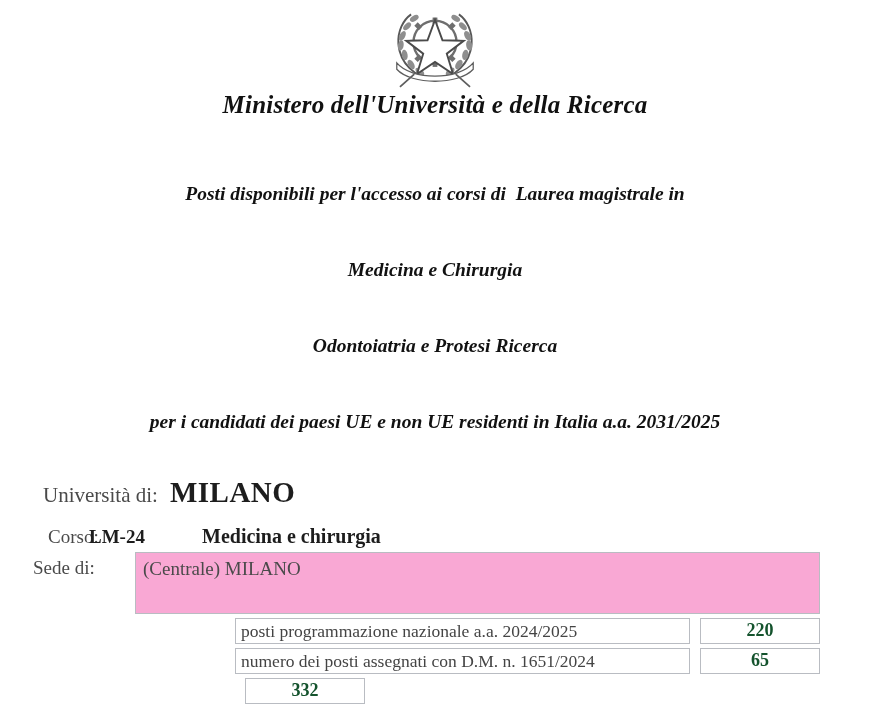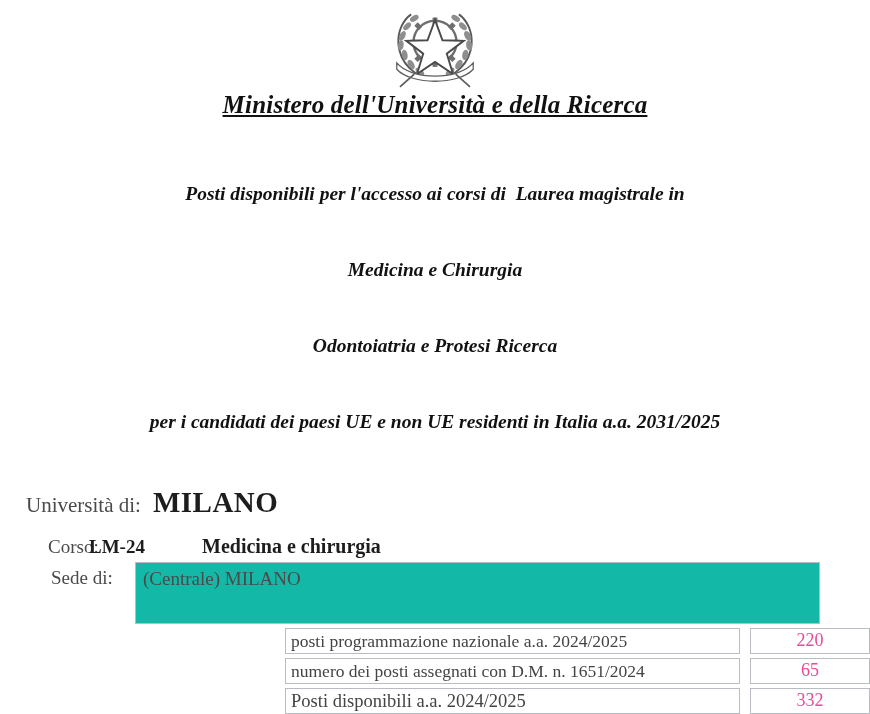--- a/index.html
+++ b/index.html
@@ -32,41 +32,40 @@
   .ministry-line {
     text-align: center;
     font-family: "Liberation Serif", "DejaVu Serif", serif;
     font-style: italic;
     font-weight: bold;
     font-size: 25px;
     letter-spacing: 0.2px;
     color: #111111;
     margin-top: 2px;
     line-height: 1.05;
-    text-decoration: underline;
   }
 
   .doc-title {
     text-align: center;
     font-family: "Liberation Serif", "DejaVu Serif", serif;
     font-weight: bold;
     font-size: 19.5px;
     color: #111111;
     line-height: 1.30;
     margin-top: 12px;
     white-space: pre;
     font-style: italic;
   }
 
   
   .uni-row {
     display: flex;
     align-items: baseline;
-    margin-top: 26px;
-    padding-left: 26px;
+    margin-top: 16px;
+    padding-left: 43px;
   }
   .uni-label {
     font-size: 21px;
     color: #4a4a4a;
     font-weight: normal;
   }
   .uni-name {
     font-size: 29px;
     font-weight: bold;
     color: #1d1d1d;
@@ -104,46 +103,45 @@
     color: #1d1d1d;
   }
 
   .sede-row {
     display: flex;
     align-items: flex-start;
     margin-top: 1px;
   }
   .sede-label {
     width: 135px;
-    padding-left: 51px;
+    padding-left: 33px;
     box-sizing: border-box;
     font-size: 19px;
     color: #4a4a4a;
     padding-top: 5px;
   }
   .sede-box {
     width: 685px;
     height: 62px;
     box-sizing: border-box;
     border: 1px solid #b9bcc2;
     padding: 5px 0 0 7px;
     font-size: 19px;
     color: #4a4a4a;
-    background: #14b8a6;
+    background: #f9a8d4;
   }
 
   
   .fig-table {
     margin-top: 4px;
     padding-left: 235px;
   }
   .fig-row {
     display: flex;
     margin-bottom: 4px;
-    justify-content: flex-end;
   }
   .fig-label {
     width: 455px;
     height: 26px;
     box-sizing: border-box;
     border: 1px solid #b9bcc2;
     padding: 1px 0 0 5px;
     font-size: 17.5px;
     color: #444444;
     background: #ffffff;
@@ -155,25 +153,26 @@
   .fig-label.emph {
     font-size: 18.5px;
   }
   .fig-value {
     width: 120px;
     height: 26px;
     margin-left: 10px;
     box-sizing: border-box;
     border: 1px solid #b9bcc2;
     font-size: 18px;
-    color: #ec4899;
+    color: #14532d;
     background: #ffffff;
     display: flex;
     align-items: center;
     justify-content: center;
+    font-weight: bold;
   }
 </style>
 </head>
 <body>
 
 <div class="emblem-wrap">
   <svg class="emblem" viewBox="0 0 120 108">
     <g fill="none" stroke="#585858" stroke-width="1.6">
 
       <path d="M60 96 C34 92 16 74 14 50 C13 34 20 20 30 13" stroke-width="2.4"></path>
@@ -245,17 +244,16 @@
   <div class="fig-table">
     <div class="fig-row">
       <div class="fig-label">posti programmazione nazionale a.a. 2024/2025</div>
       <div class="fig-value">220</div>
     </div>
     <div class="fig-row">
       <div class="fig-label">numero dei posti assegnati con D.M. n. 1651/2024</div>
       <div class="fig-value">65</div>
     </div>
     <div class="fig-row">
-      <div class="fig-label emph">Posti disponibili a.a. 2024/2025</div>
       <div class="fig-value">332</div>
     </div>
   </div>
 </div>
 
 </body></html>

